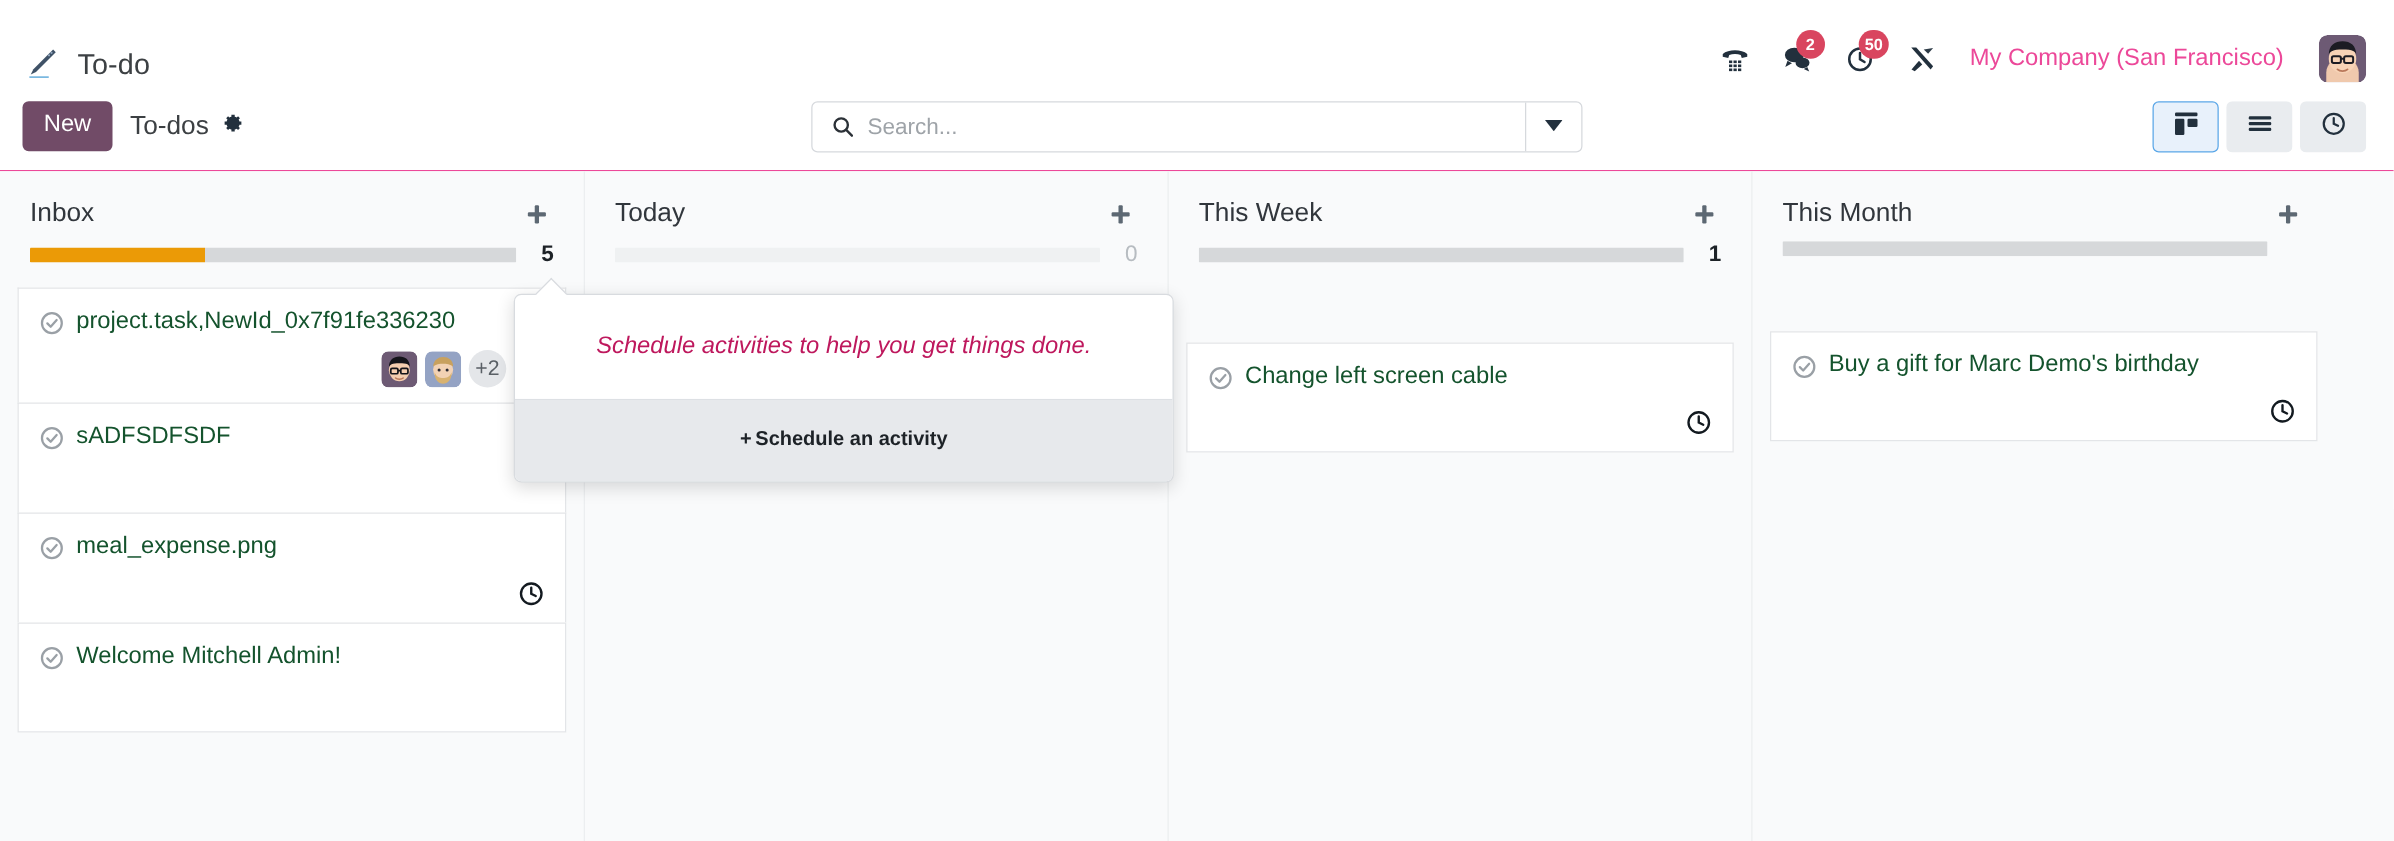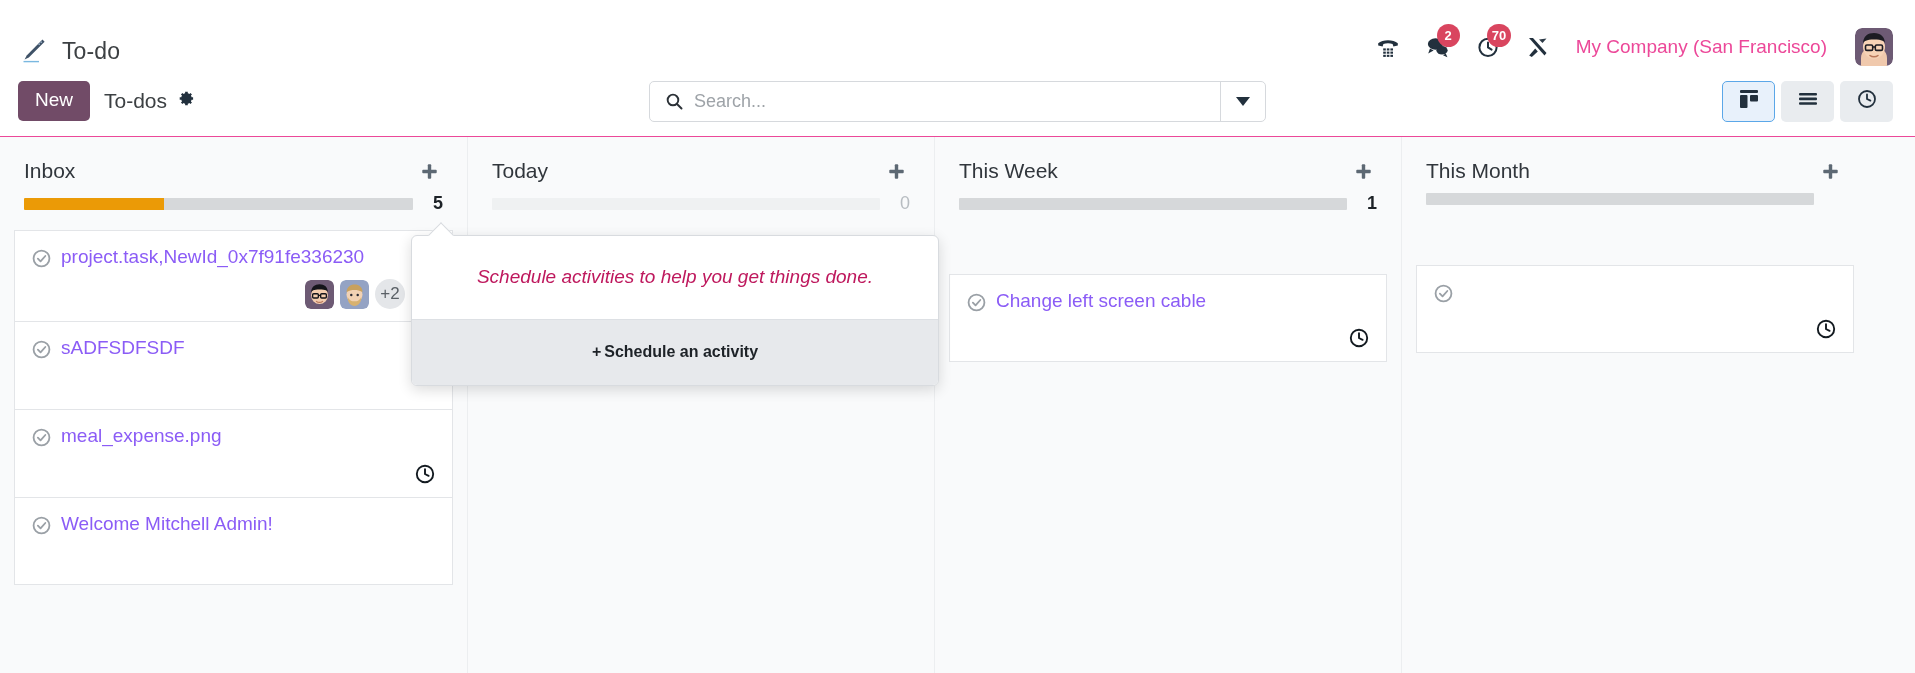--- a/index.html
+++ b/index.html
@@ -239,21 +239,21 @@
   .card:last-child { border-bottom: 1px solid #e3e5e8; }
   .card.standalone { border-bottom: 1px solid #e3e5e8; margin-top: 44px; }
   .card-title-row {
     display: flex;
     align-items: flex-start;
     gap: 9px;
   }
   .card-check { flex: none; margin-top: 3px; color: #9aa0a6; cursor: pointer; }
   .card-title {
     font-size: 19px;
-    color: #8b5cf6;
+    color: #14532d;
     line-height: 1.25;
     flex: 1;
     white-space: nowrap;
   }
   .card-menu {
     flex: none;
     color: #22303d;
     cursor: pointer;
     padding-left: 6px;
     margin-top: 1px;
@@ -372,21 +372,21 @@
         <path d="M20.8 19.6 L22.4 23.2 L18 21.2 Z"></path>
       </svg>
       <span class="nav-badge">2</span>
     </div>
 
     <div class="nav-icon">
       <svg width="26" height="26" viewBox="0 0 26 26" fill="none" stroke="#22303d" stroke-width="2">
         <circle cx="13" cy="13.4" r="8.6"></circle>
         <path d="M13 8.4 L13 13.4 L16.6 15.6" stroke-linecap="round"></path>
       </svg>
-      <span class="nav-badge">70</span>
+      <span class="nav-badge">50</span>
     </div>
 
     <div class="nav-icon">
       <svg width="26" height="26" viewBox="0 0 26 26" fill="#22303d">
         <path d="M4 4 L8 4 L21.5 19 L19.5 21.6 Z"></path>
         <path d="M21.5 4.4 L17.5 9 L14 5.6 Z" opacity=".95"></path>
         <path d="M4.2 21.6 L10.2 14.6 L12.8 17.6 L6.8 23 Z"></path>
       </svg>
     </div>
 
@@ -628,20 +628,21 @@
         </div>
         <div class="col-count zero"></div>
       </div>
       <div class="col-cards">
         <div class="card standalone">
           <div class="card-title-row">
             <span class="card-check"><svg width="21" height="21" viewBox="0 0 22 22" fill="none" stroke="#9aa0a6" stroke-width="1.9">
             <circle cx="11" cy="11" r="8.3"></circle>
             <path d="M7.2 11.2 L10 14 L15 8.4" stroke-linecap="round" stroke-linejoin="round"></path>
           </svg></span>
+            <span class="card-title">Buy a gift for Marc Demo's birthday</span>
           </div>
           <div class="card-footer">
             <span class="clock-btn">
               <svg width="22" height="22" viewBox="0 0 22 22" fill="none" stroke="#131a20" stroke-width="1.9">
             <circle cx="11" cy="11" r="8.2"></circle>
             <path d="M11 6.2 L11 11 L14.6 12.8" stroke-linecap="round"></path>
           </svg>
             </span>
           </div>
         </div>

